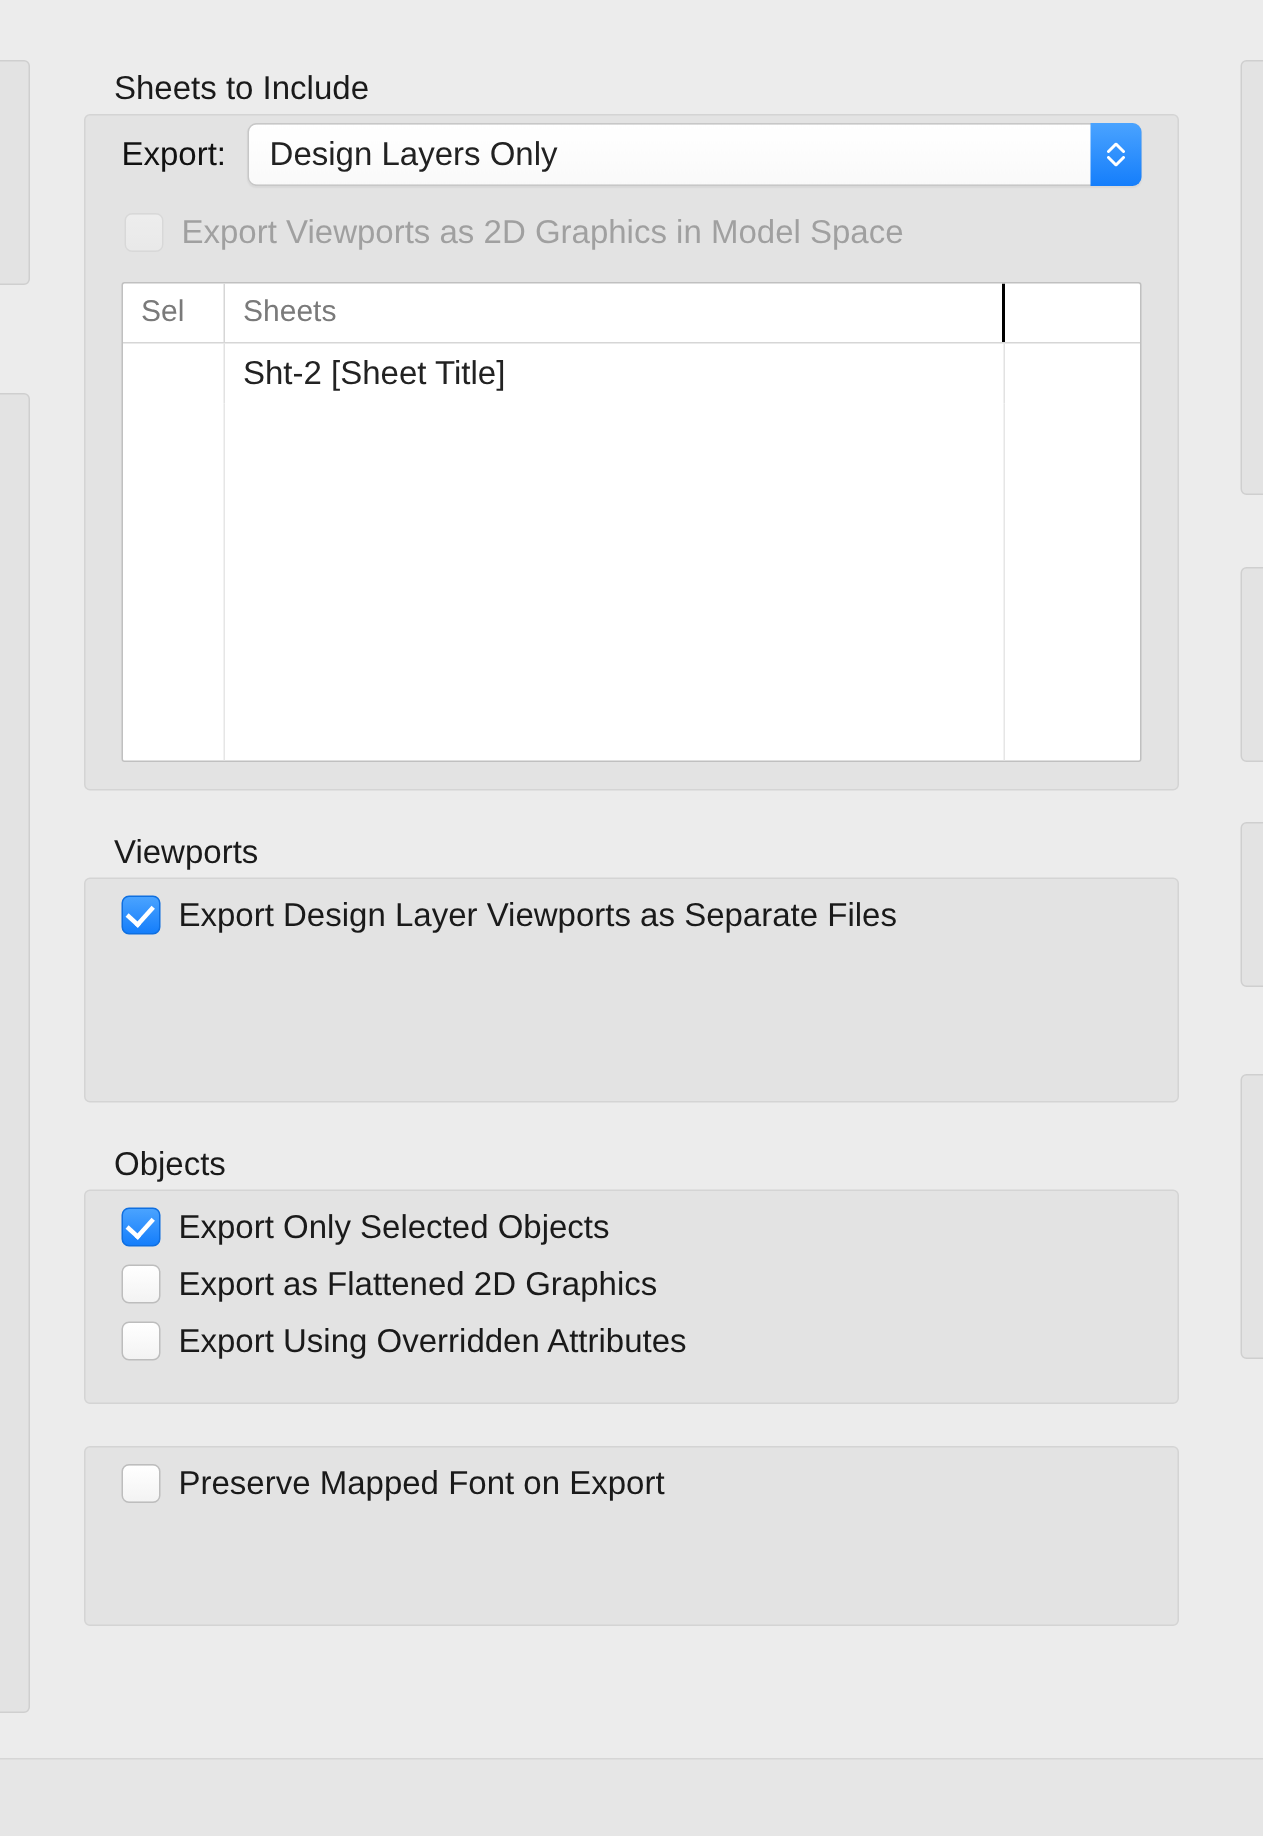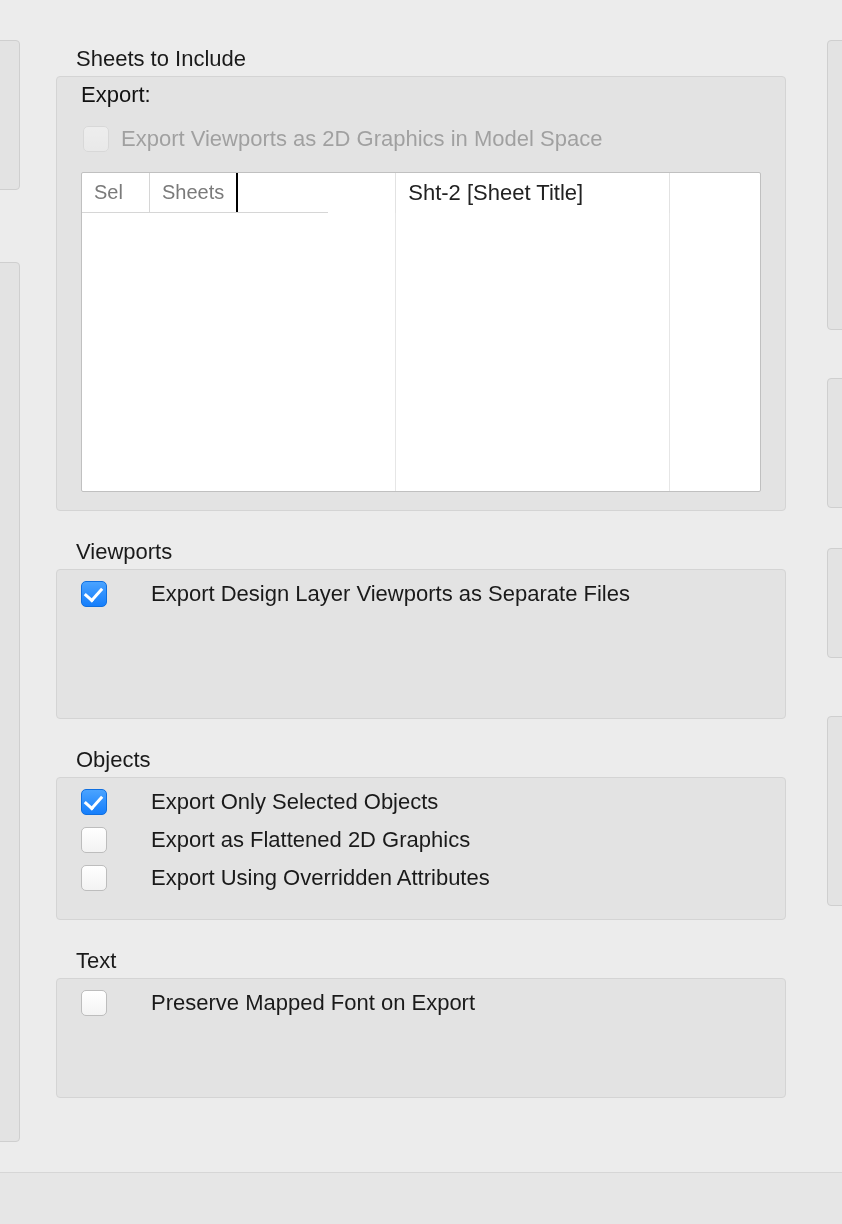--- a/index.html
+++ b/index.html
@@ -129,21 +129,21 @@
     border-width: 0 3px 3px 0;
     transform: rotate(42deg);
   }
 
   .table {
     background: #ffffff;
     border: 1px solid #c0c0c0;
     border-radius: 2px;
     height: 320px;
     display: flex;
-    flex-direction: row;
+    flex-direction: column;
     overflow: hidden;
   }
   .thead {
     display: flex;
     height: 40px;
     border-bottom: 1px solid #d6d6d6;
     font-size: 20px;
     color: #7a7a7a;
   }
   .th, .td {
@@ -168,21 +168,20 @@
 
   .option-row {
     display: flex;
     align-items: center;
     gap: 12px;
     padding: 6px 0;
   }
   .option-row .label {
     font-size: 22px;
     color: #1a1a1a;
-    margin-left: 32px;
   }
 
   .bottom-band {
     position: absolute;
     left: 0; right: 0; bottom: 0;
     height: 52px;
     background: #e6e6e6;
     border-top: 1px solid #d6d6d6;
   }
 </style>
@@ -195,20 +194,33 @@
 <div class="edge-box" style="right:-30px; top:378px; width:45px; height:130px;"></div>
 <div class="edge-box" style="right:-30px; top:548px; width:45px; height:110px;"></div>
 <div class="edge-box" style="right:-30px; top:716px; width:45px; height:190px;"></div>
 
 <div class="main-col">
 
   <div class="group-title sheets-title">Sheets to Include</div>
   <div class="group-box" style="padding-bottom:18px;">
     <div class="export-row">
       <div class="export-label">Export:</div>
+      <div class="select-wrap">
+        <div class="select-body">
+          <span>Design Layers Only</span>
+        </div>
+        <div class="select-arrows">
+          <svg width="12" height="7" viewBox="0 0 12 7">
+              <path d="M1 6 L6 1 L11 6" stroke="#fff" stroke-width="2" fill="none" stroke-linecap="round" stroke-linejoin="round"></path>
+            </svg>
+          <svg width="12" height="7" viewBox="0 0 12 7">
+              <path d="M1 1 L6 6 L11 1" stroke="#fff" stroke-width="2" fill="none" stroke-linecap="round" stroke-linejoin="round"></path>
+            </svg>
+        </div>
+      </div>
     </div>
 
     <div class="disabled-row">
       <div class="cb disabled"></div>
       <div class="label">Export Viewports as 2D Graphics in Model Space</div>
     </div>
 
     <div class="table">
       <div class="thead">
         <div class="th col-sel">Sel</div>
@@ -254,21 +266,20 @@
       <div class="label">Export as Flattened 2D Graphics</div>
     </div>
     <div class="option-row">
       <div class="cb"></div>
       <div class="label">Export Using Overridden Attributes</div>
     </div>
   </div>
 
   <div class="section-gap"></div>
 
-  <div class="group-title">Text</div>
   <div class="group-box" style="min-height:120px;">
     <div class="option-row">
       <div class="cb"></div>
       <div class="label">Preserve Mapped Font on Export</div>
     </div>
   </div>
 
 </div>
 
 <div class="bottom-band"></div>

